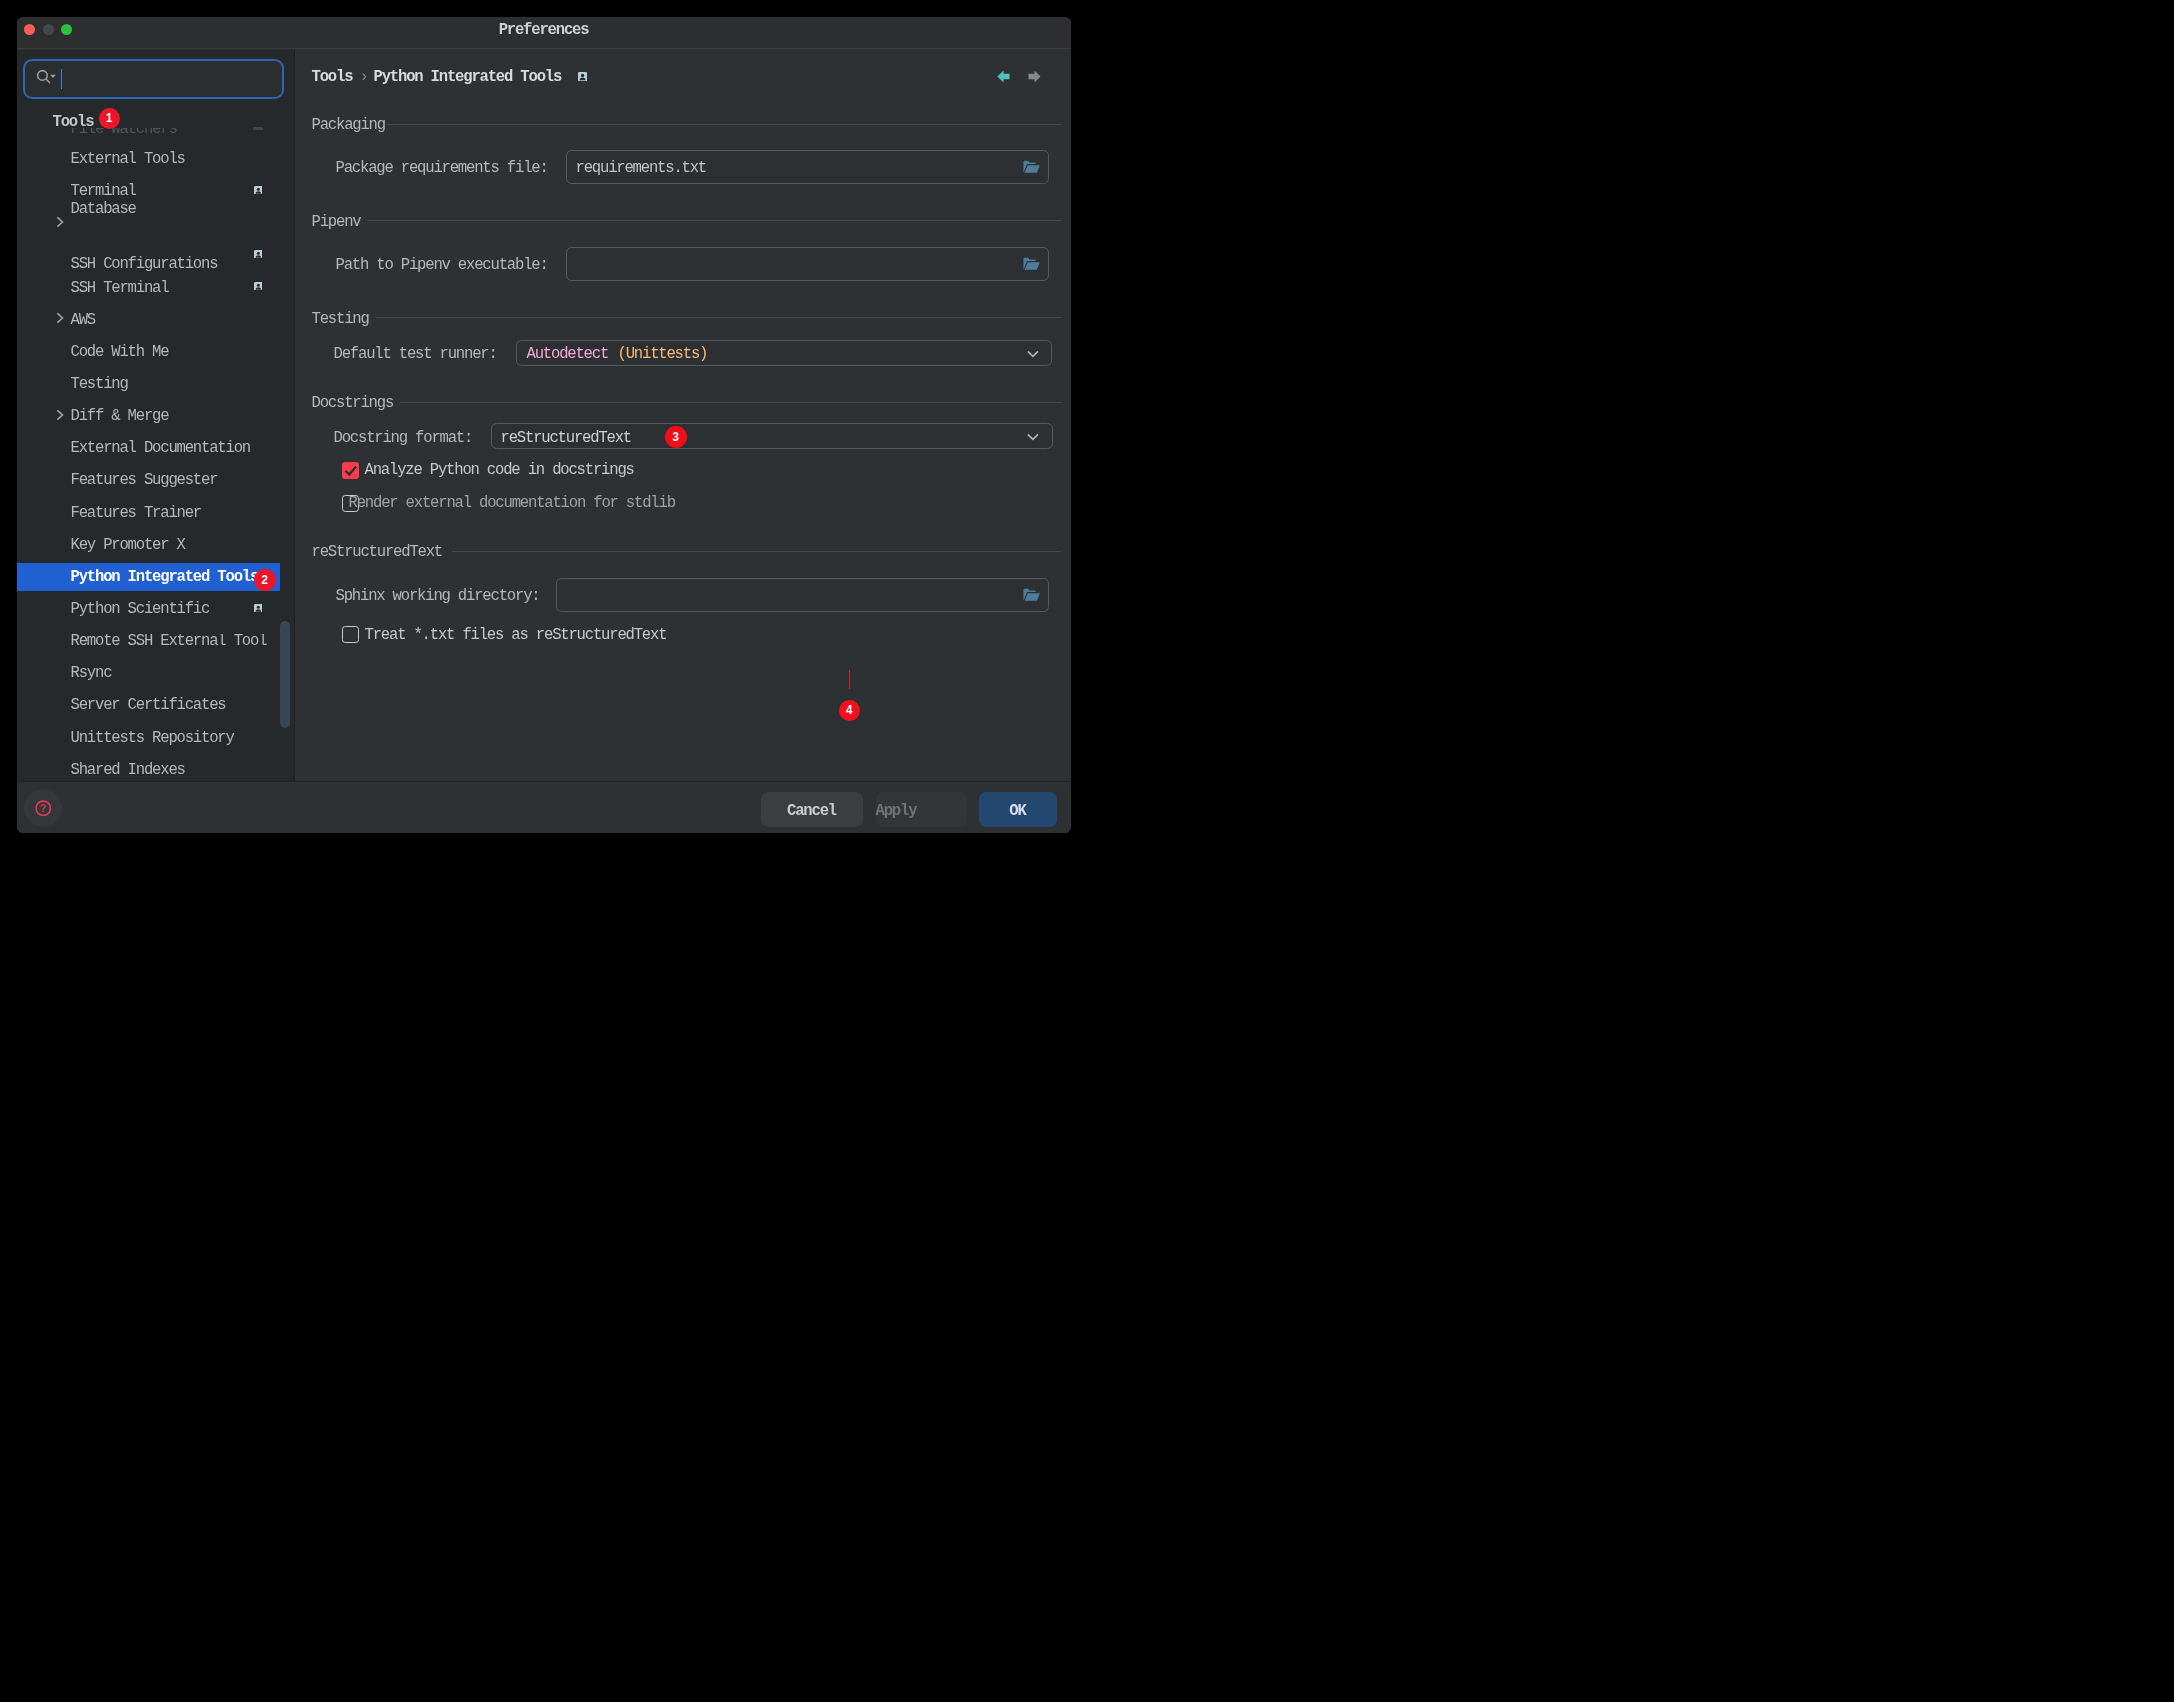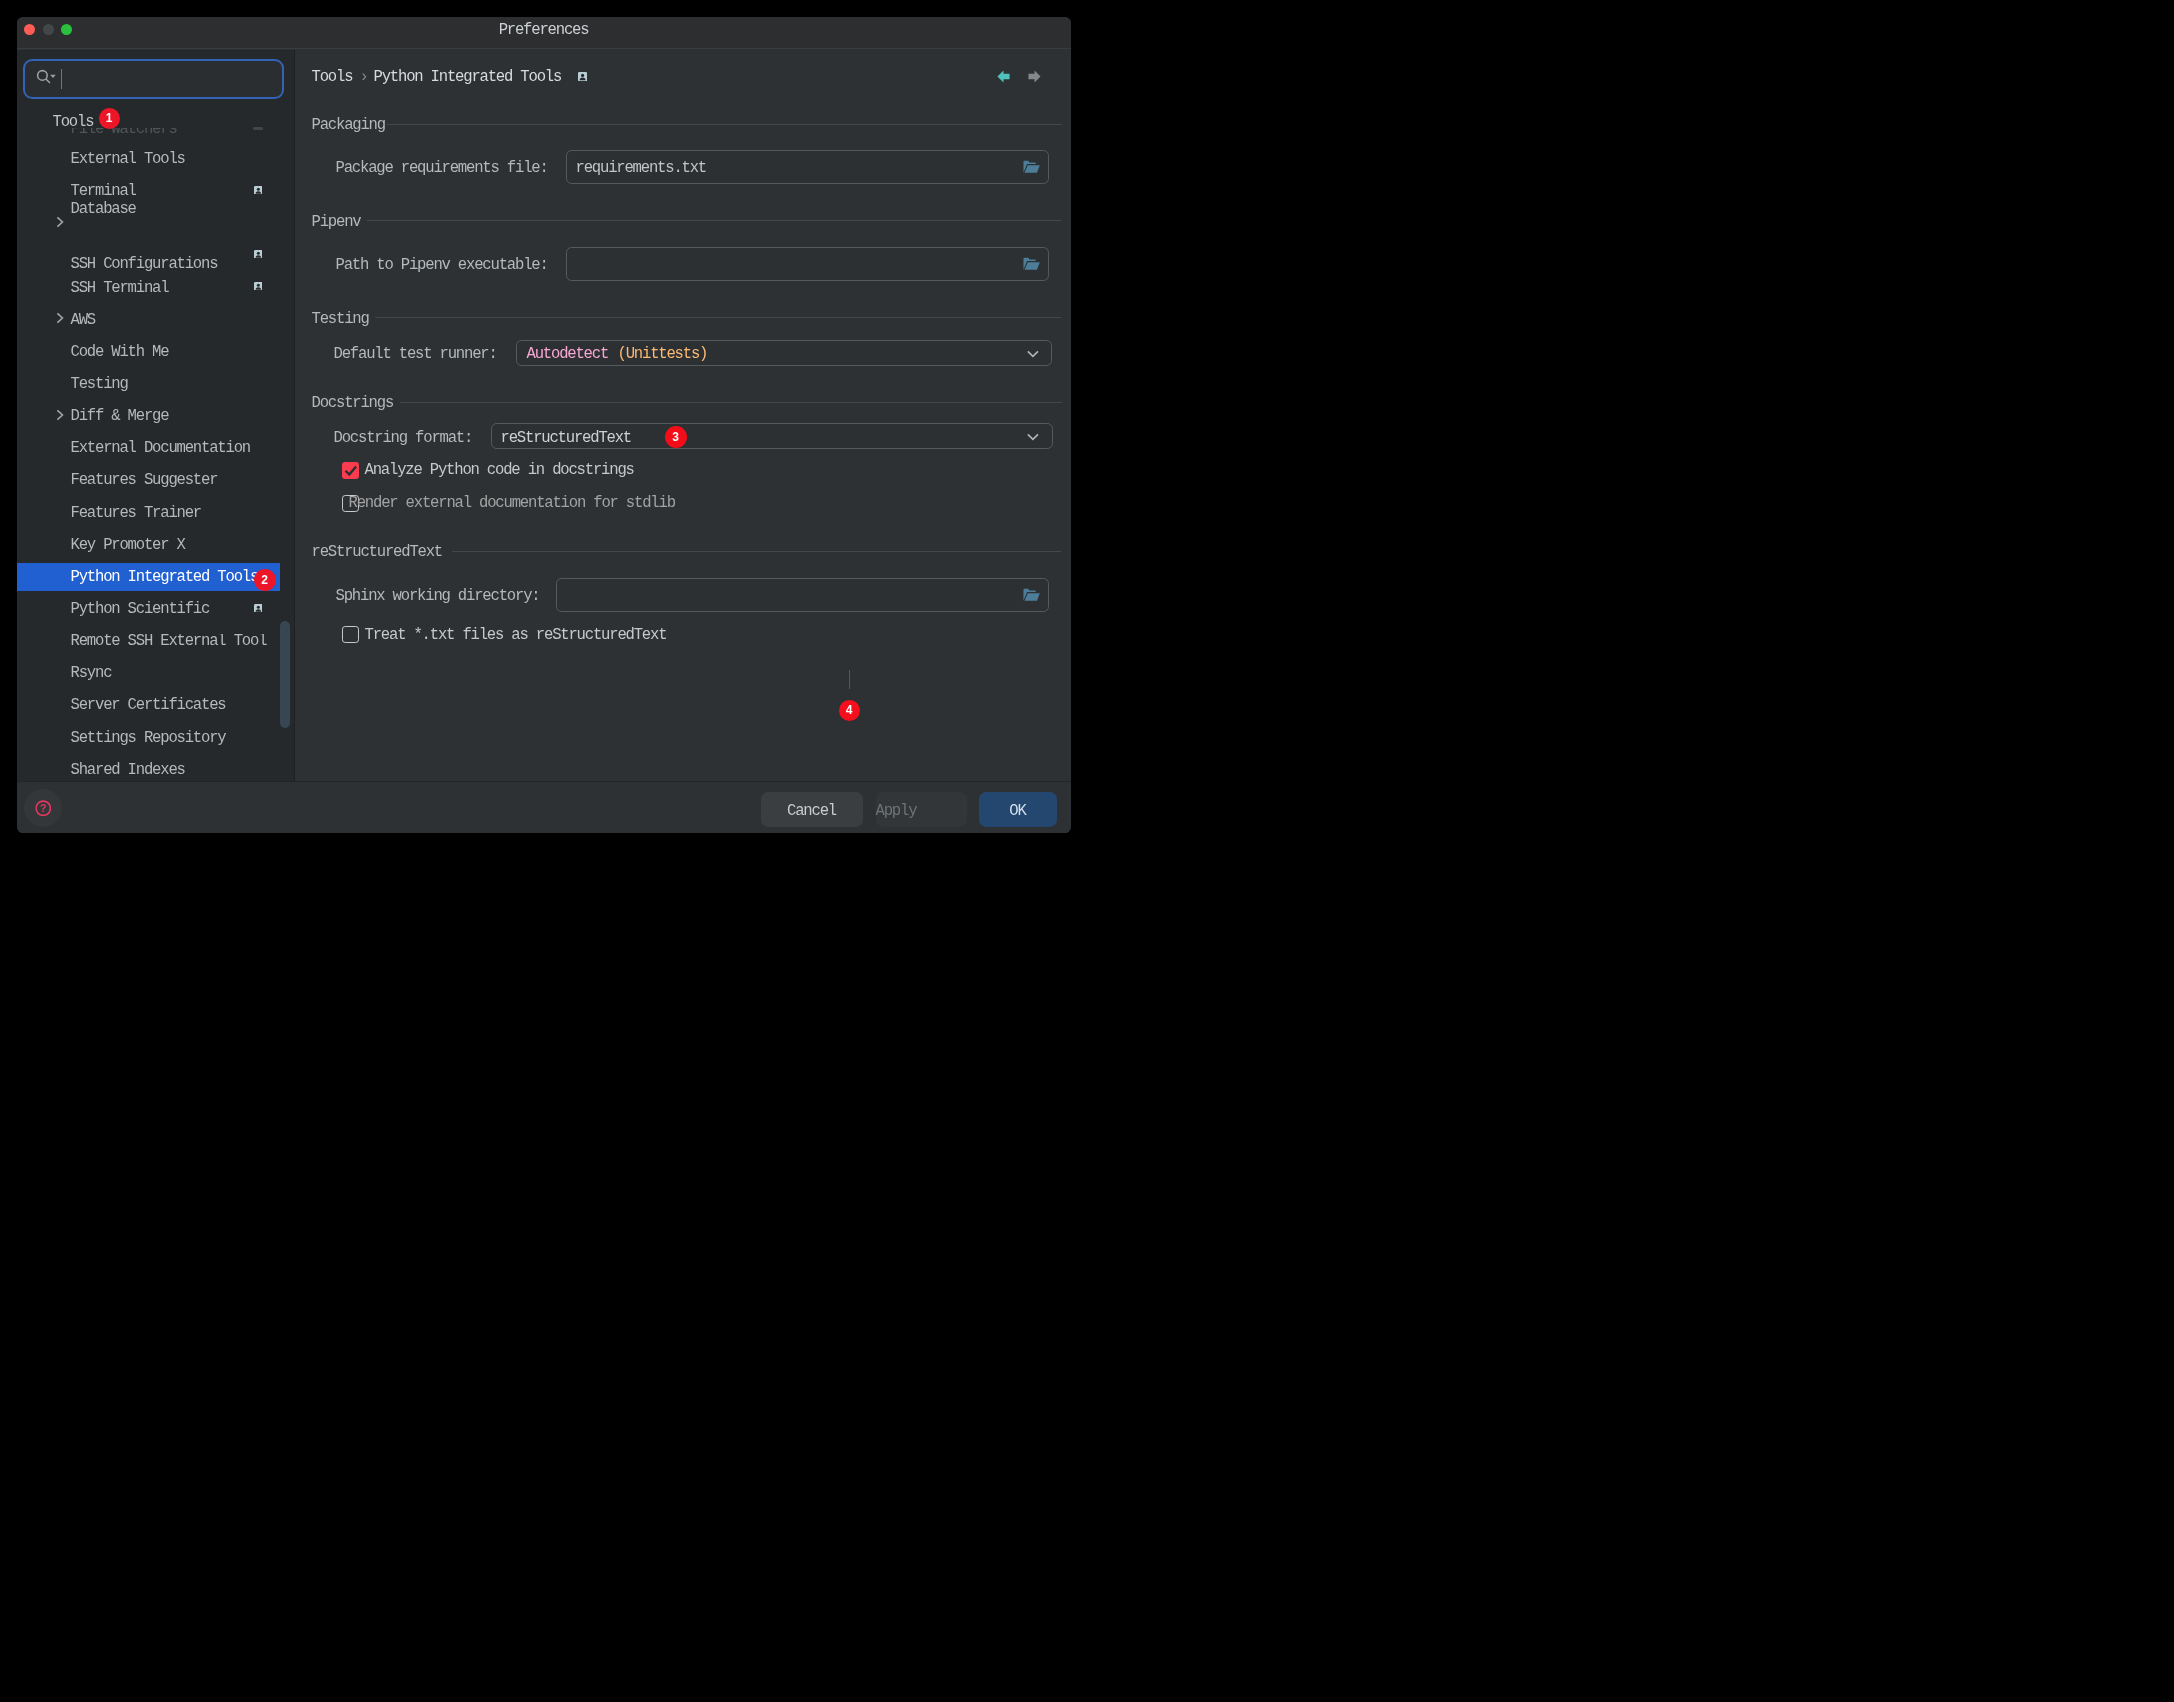--- a/index.html
+++ b/index.html
@@ -1,17 +1,17 @@
 <!DOCTYPE html>
 <html style="font-size:14.7px"><head><meta charset="utf-8"><title>Preferences</title><style>
 *{margin:0;padding:0;box-sizing:border-box}
 html,body{width:1087px;height:851px;background:#000;overflow:hidden}
 #win{position:absolute;left:16.5px;top:16.5px;width:1054px;height:816px;background:#2d3134;border-radius:6.4px;overflow:hidden;font-family:"Liberation Mono",monospace}
 .t{position:absolute;font:15.6px/15.6px "Liberation Mono",monospace;letter-spacing:-1.2px;color:#b5b9bb;white-space:pre;transform:scaleY(1.08);transform-origin:left bottom}
-.b{font-weight:normal}
+.b{font-weight:bold}
 .badge{position:absolute;background:#ed1628;border-radius:50%;color:#fff;
  font:bold 12px/1 "Liberation Sans",sans-serif;display:flex;align-items:center;justify-content:center}
 .rule{position:absolute;height:0.9px;background:#44474a}
 .fld{position:absolute;border:0.9px solid #575a5d;border-radius:5.5px;background:#2c3033}
 .cb{position:absolute;width:17px;height:17px;border-radius:3.2px}
 </style></head><body>
 <div id="win">
 <div style="position:absolute;left:0;top:0;width:1054px;height:32px;background:#2c2e30;border-bottom:0.9px solid #3a3d3f"></div>
 <div style="position:absolute;left:7.3px;top:7.8px;width:11px;height:11px;border-radius:50%;background:#fd5d54"></div>
 <div style="position:absolute;left:26px;top:7.8px;width:11px;height:11px;border-radius:50%;background:#44474a"></div>
@@ -74,21 +74,21 @@
 <svg style="position:absolute;left:237px;top:587px" width="8.7" height="8.7" viewBox="0 0 10 10">
       <rect x="0" y="0" width="10" height="10" rx="1.4" fill="#b9cdd5"></rect>
       <circle cx="5" cy="3.7" r="1.75" fill="#272a2c"></circle>
       <path d="M1.8 9 Q1.8 6.1 5 6.1 Q8.2 6.1 8.2 9 Z" fill="#272a2c"></path>
     </svg>
 <div style="position:absolute;left:54px;top:617px;width:212px;height:16.5px;overflow:hidden">
       <span class="t" style="left:0;top:0">Remote SSH External Tool</span>
     </div>
 <span class="t" style="left:54px;top:649px">Rsync</span>
 <span class="t" style="left:54px;top:681px">Server Certificates</span>
-<span class="t" style="left:54px;top:714px">Settings Repository</span>
+<span class="t" style="left:54px;top:714px">Unittests Repository</span>
 <span class="t" style="left:54px;top:746px">Shared Indexes</span>
 <div class="badge" style="left:82px;top:91px;width:21px;height:21px">1</div>
 <div class="badge" style="left:237px;top:552px;width:22px;height:22px">2</div>
 <div style="position:absolute;left:263px;top:604px;width:10.6px;height:107px;border-radius:5.5px;background:#384552"></div>
 <span class="t b" style="left:295px;top:53px;color:#d8dbde">Tools</span>
 <span class="t" style="left:343px;top:53px;color:#85898c">›</span>
 <span class="t b" style="left:357px;top:53px;color:#d8dbde">Python Integrated Tools</span>
 <svg style="position:absolute;left:561px;top:55px" width="9.2" height="9.2" viewBox="0 0 10 10">
       <rect x="0" y="0" width="10" height="10" rx="1.4" fill="#b9cdd5"></rect>
       <circle cx="5" cy="3.7" r="1.75" fill="#272a2c"></circle>

